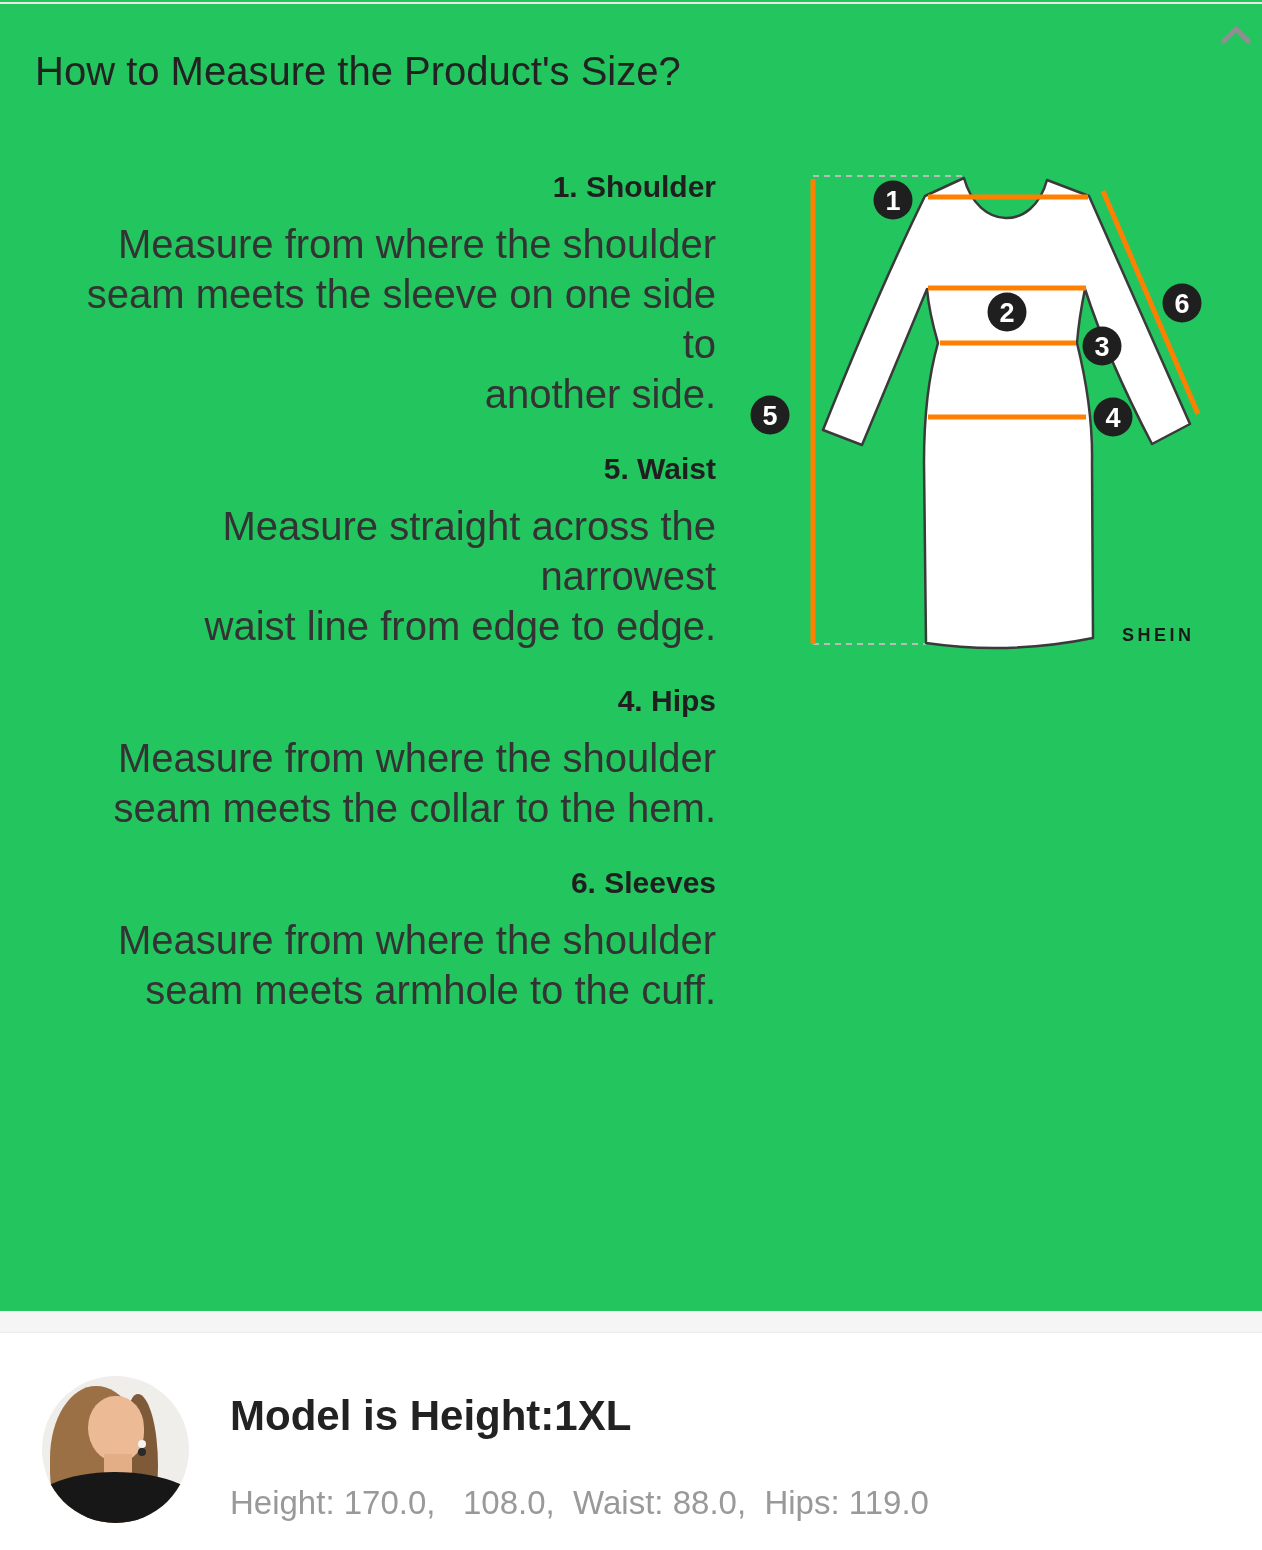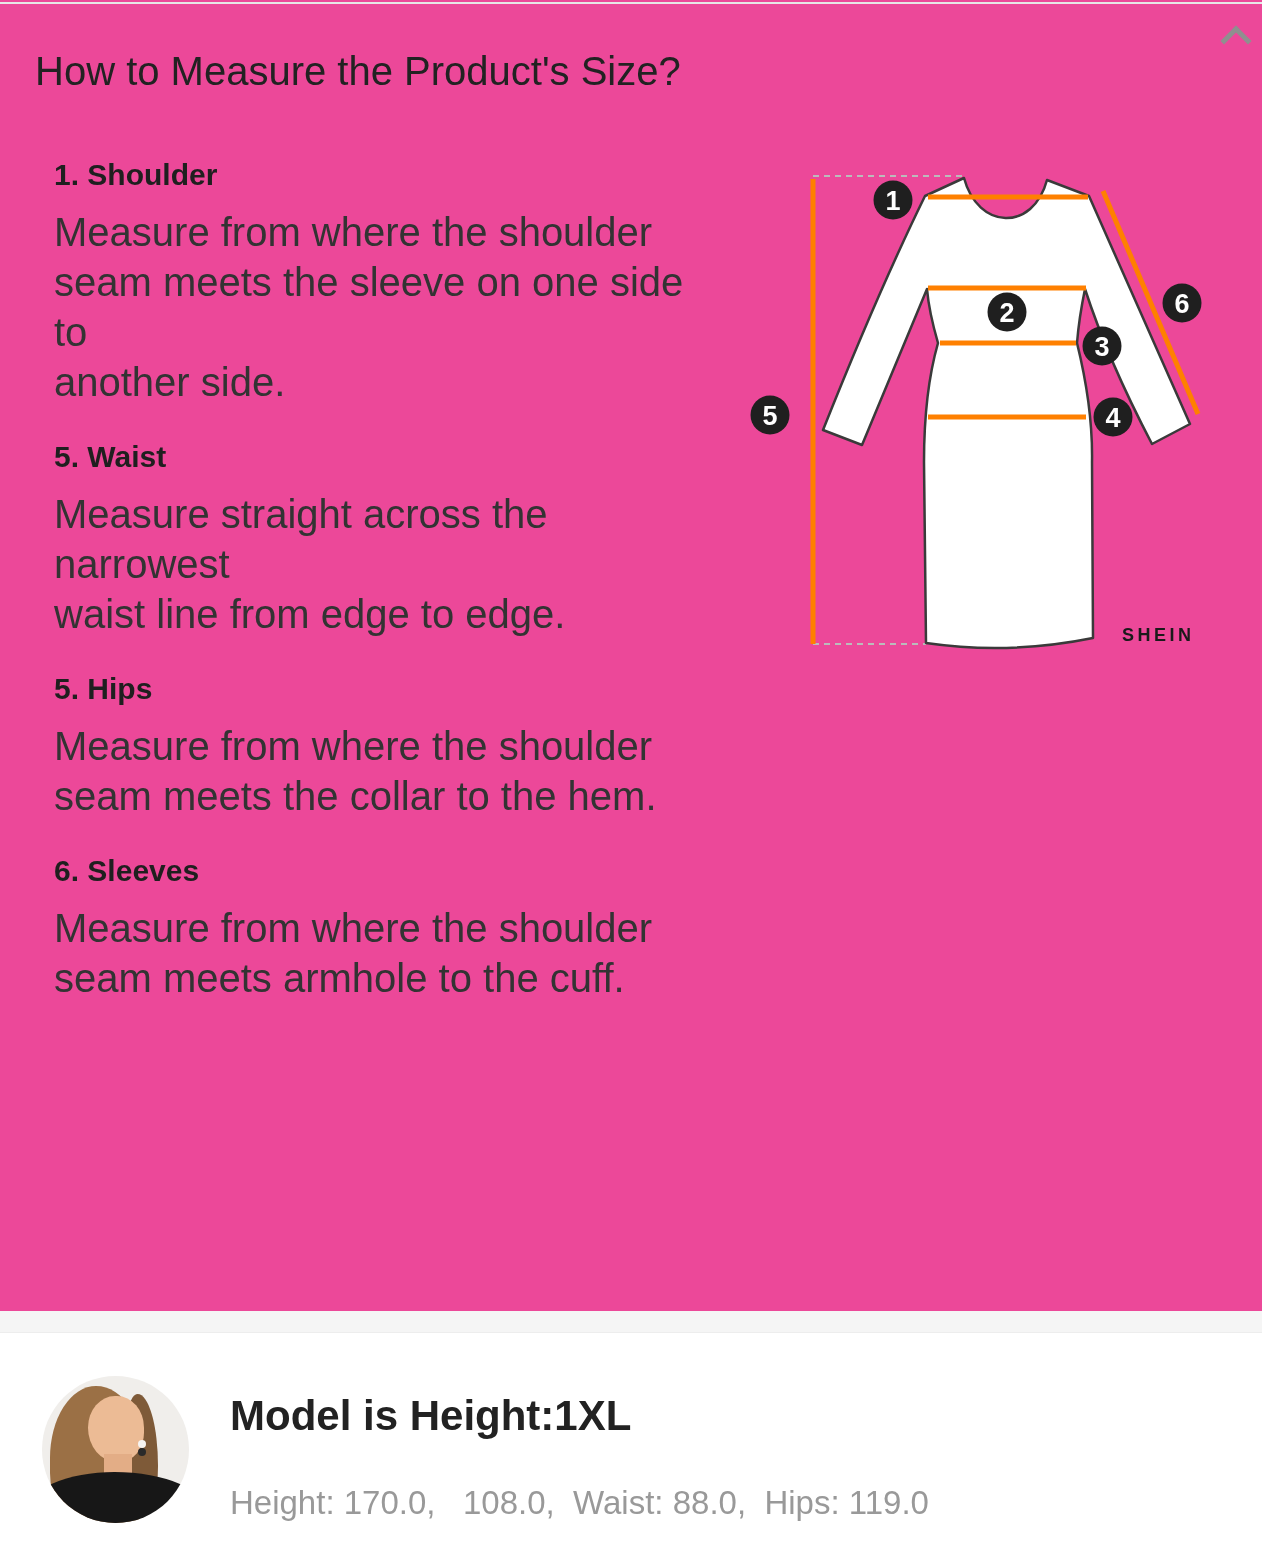--- a/index.html
+++ b/index.html
@@ -1,24 +1,25 @@
 <!DOCTYPE html>
 <html><head>
 <meta charset="utf-8">
 <style>
   * { margin:0; padding:0; box-sizing:border-box; }
   html,body { background:#fff; }
   .page {
     position:relative;
     width:1262px;
     height:1550px;
-    background:#ec4899;
+    background:#22c55e;
     font-family:"Liberation Sans", sans-serif;
     color:#222;
     overflow:hidden;
+    text-align:right;
   }
   .top-hairline {
     position:absolute; top:2px; left:0;
     width:100%; height:2px; background:#e7e7e7;
   }
   .section-header {
     position:absolute; top:47px; left:35px; right:26px;
     display:flex; align-items:flex-start; justify-content:space-between;
   }
   .page-title {
@@ -35,21 +36,21 @@
     border:solid #8f8f8f;
     border-width:5px 5px 0 0;
     transform:rotate(-45deg);
     margin:10px auto 0;
   }
   .measure-list {
     position:absolute; top:155px; left:54px; width:662px;
   }
   .measure-item h3 {
     font-size:30px; line-height:40px; font-weight:700; color:#1f1f1f;
-    margin:0 0 12px 0;
+    margin:12px 0 12px 0;
   }
   .measure-item p {
     font-size:40px; line-height:50px; font-weight:400; color:#333;
     white-space:pre-line;
     margin:0 0 30px 0;
   }
   .diagram {
     position:absolute; left:740px; top:160px;
     width:522px; height:510px;
   }
@@ -133,21 +134,21 @@
       <p>Measure from where the shoulder
 seam meets the sleeve on one side to
 another side.</p>
     </div>
     <div class="measure-item">
       <h3>5. Waist</h3>
       <p>Measure straight across the narrowest
 waist line from edge to edge.</p>
     </div>
     <div class="measure-item">
-      <h3>5. Hips</h3>
+      <h3>4. Hips</h3>
     </div>
     <div class="measure-item">
       <p>Measure from where the shoulder
 seam meets the collar to the hem.</p>
     </div>
     <div class="measure-item">
       <h3>6. Sleeves</h3>
       <p>Measure from where the shoulder
 seam meets armhole to the cuff.</p>
     </div>

